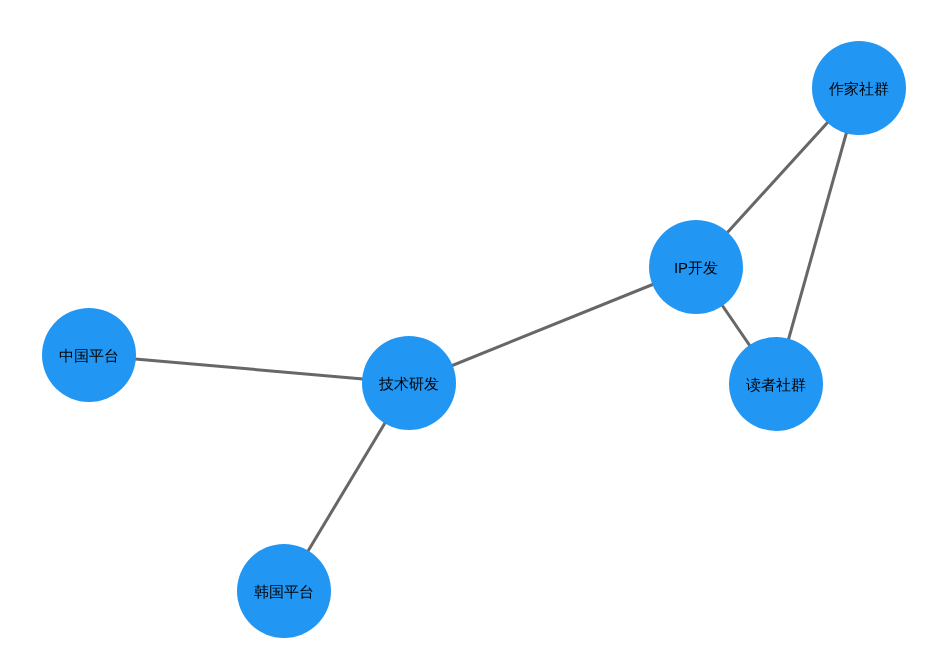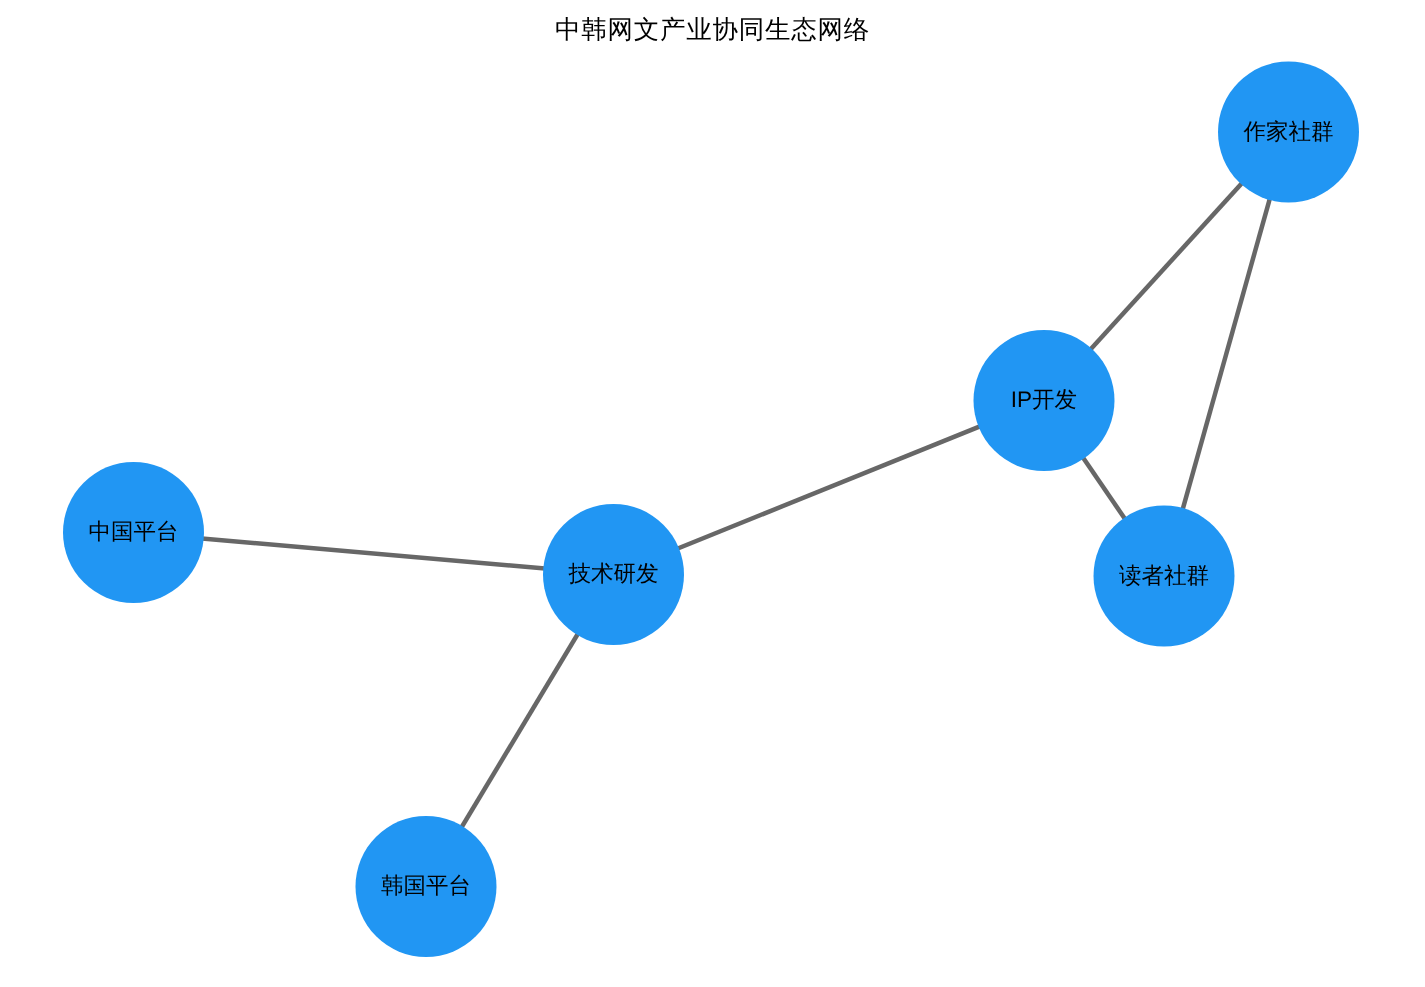--- a/index.html
+++ b/index.html
@@ -33,21 +33,20 @@
   }
   svg.network text {
     font-family: "Liberation Sans", sans-serif;
     fill: #000000;
   }
 </style>
 </head>
 <body>
 
 <div class="figure">
-  <div class="figure-title">中韩网文产业协同生态网络</div>
   <svg class="network" width="950" height="658" viewBox="0 0 950 658" xmlns="http://www.w3.org/2000/svg">
     <g>
         <line x1="89" y1="355" x2="409" y2="383" stroke="#676767" stroke-width="3"></line>
         <line x1="284" y1="591" x2="409" y2="383" stroke="#676767" stroke-width="3"></line>
         <line x1="409" y1="383" x2="696" y2="267" stroke="#676767" stroke-width="3"></line>
         <line x1="696" y1="267" x2="859" y2="88" stroke="#676767" stroke-width="3"></line>
         <line x1="696" y1="267" x2="776" y2="384" stroke="#676767" stroke-width="3"></line>
         <line x1="859" y1="88" x2="776" y2="384" stroke="#676767" stroke-width="3"></line>
       </g>
     <g>

